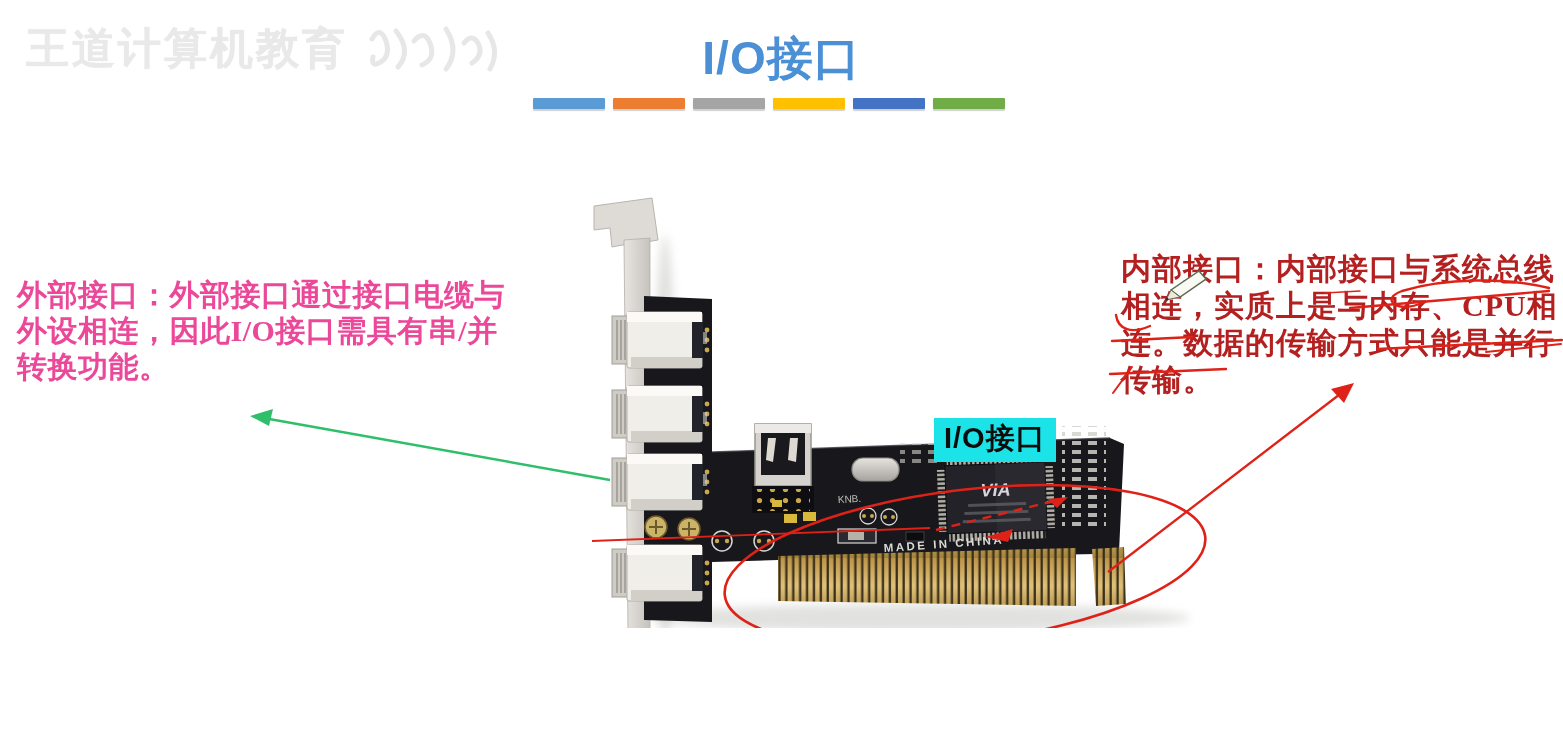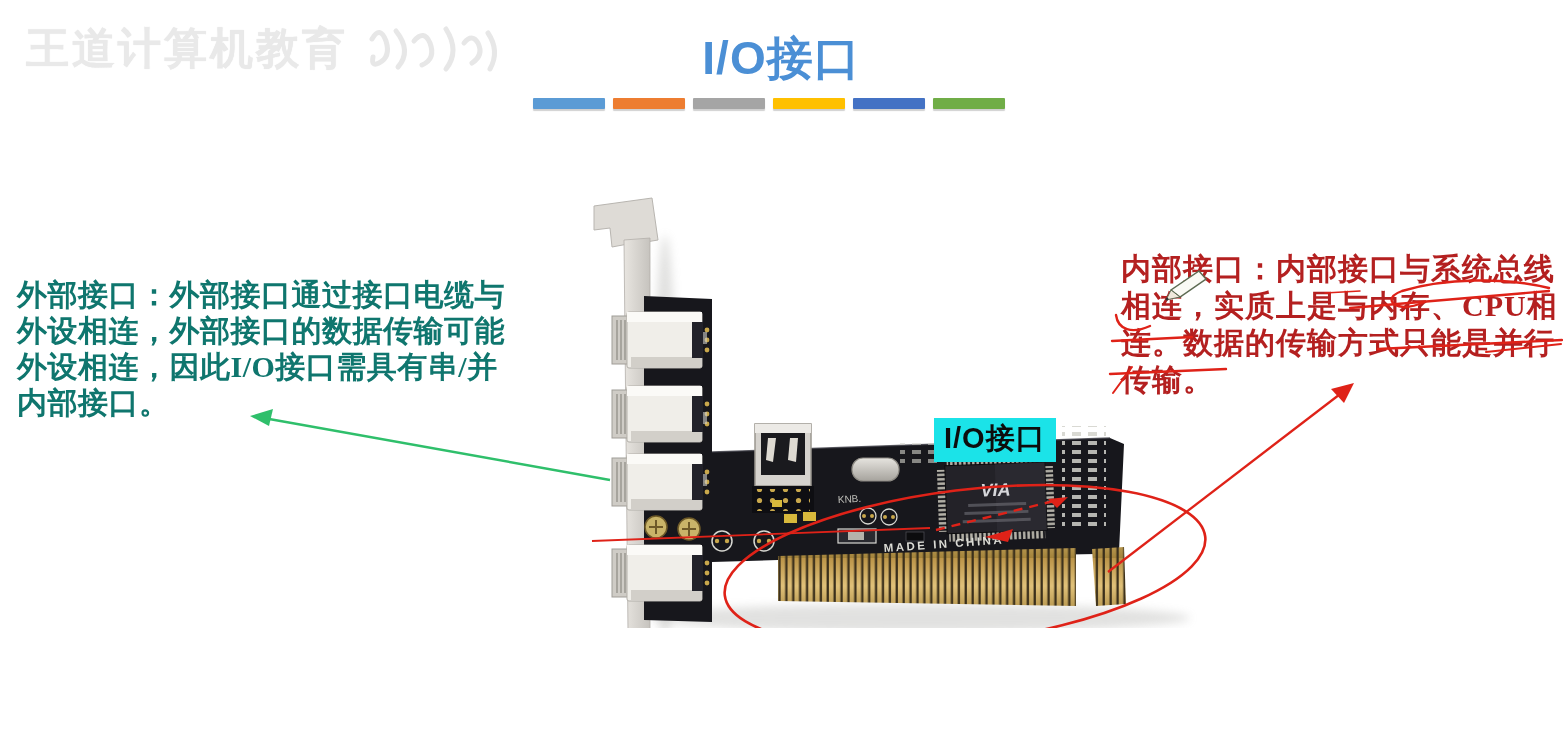--- a/index.html
+++ b/index.html
@@ -51,25 +51,24 @@
 
   <div class="divider">
     <span class="bar" style="background-color: rgb(91, 155, 213);"></span>
     <span class="bar" style="background-color: rgb(237, 125, 49);"></span>
     <span class="bar" style="background-color: rgb(165, 165, 165);"></span>
     <span class="bar" style="background-color: rgb(255, 192, 0);"></span>
     <span class="bar" style="background-color: rgb(68, 114, 196);"></span>
     <span class="bar" style="background-color: rgb(112, 173, 71);"></span>
   </div>
 
-  <div class="note note-left" style="color: #0f766e;">
+  <div class="note note-left" style="color: #ec4899;">
     <div>外部接口：外部接口通过接口电缆与</div>
-    <div>外设相连，外部接口的数据传输可能</div>
     <div>外设相连，因此I/O接口需具有串/并</div>
-    <div>内部接口。</div>
+    <div>转换功能。</div>
   </div>
 
   <div class="note note-right" style="color: rgb(180, 32, 32);">
     <div>内部接口：内部接口与系统总线</div>
     <div>相连，实质上是与内存、CPU相</div>
     <div>连。数据的传输方式只能是并行</div>
     <div>传输。</div>
   </div>
 
   <svg class="layer" width="1563" height="744" viewBox="0 0 1563 744">

